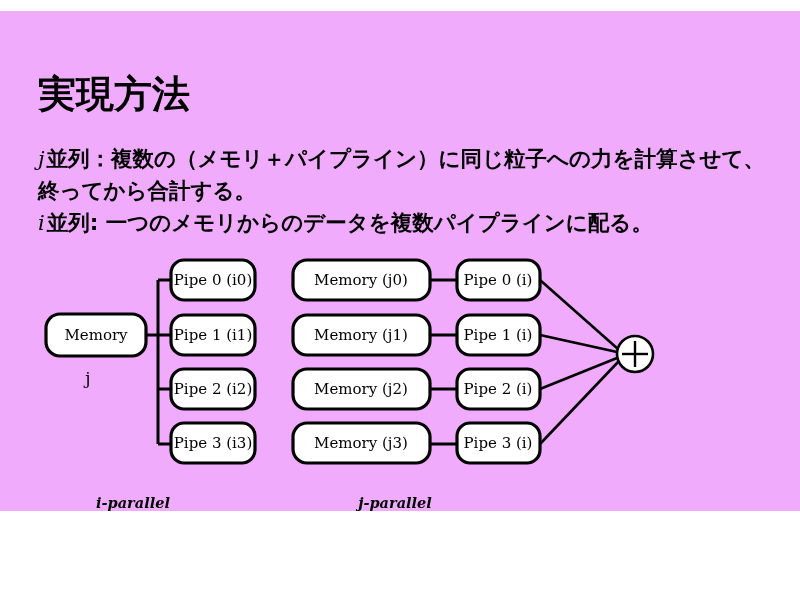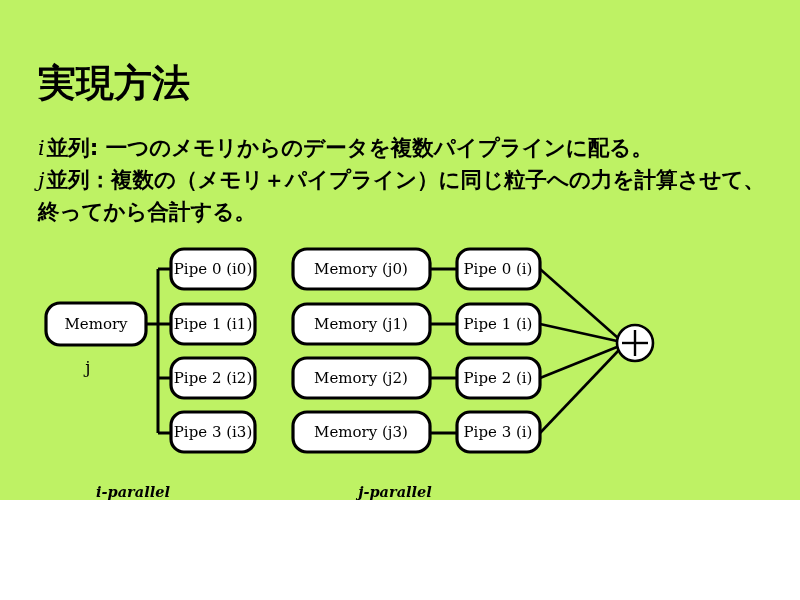--- a/index.html
+++ b/index.html
@@ -9,24 +9,24 @@
   body {
     width: 800px;
     height: 600px;
     background: #ffffff;
     font-family: "Liberation Sans", sans-serif;
     overflow: hidden;
     position: relative;
   }
   #slide {
     position: absolute;
-    left: 0; top: 0;
+    left: 0; top: 11px;
     width: 800px;
     height: 500px;
-    background: #bef264;
+    background: #f0abfc;
   }
 
   
   #title {
     position: absolute;
     left: 38px;
     top: 60px;
     font-family: "DejaVu Sans", "Liberation Sans", sans-serif;
     font-weight: bold;
     font-size: 38px;
@@ -124,22 +124,22 @@
   }
 </style>
 </head>
 <body>
 
 <div id="slide">
 
   <div id="title">実現方法</div>
 
   <div id="body-text">
+    <div class="bodyline wrap"><span class="mathvar">j</span><span>並列：複数の（メモリ＋パイプライン）に同じ粒子への力を計算させて、終ってから合計する。</span></div>
     <div class="bodyline"><span class="mathvar">i</span><span>並列: 一つのメモリからのデータを複数パイプラインに配る。</span></div>
-    <div class="bodyline wrap"><span class="mathvar">j</span><span>並列：複数の（メモリ＋パイプライン）に同じ粒子への力を計算させて、終ってから合計する。</span></div>
   </div>
 
   <div id="diagram">
     <svg width="800" height="600" viewBox="0 0 800 600" xmlns="http://www.w3.org/2000/svg">
 
       <g>
 
         <path class="wire" d="M 146 324 L 158 324"></path>
 
         <path class="wire" d="M 158 269 L 158 433"></path>

